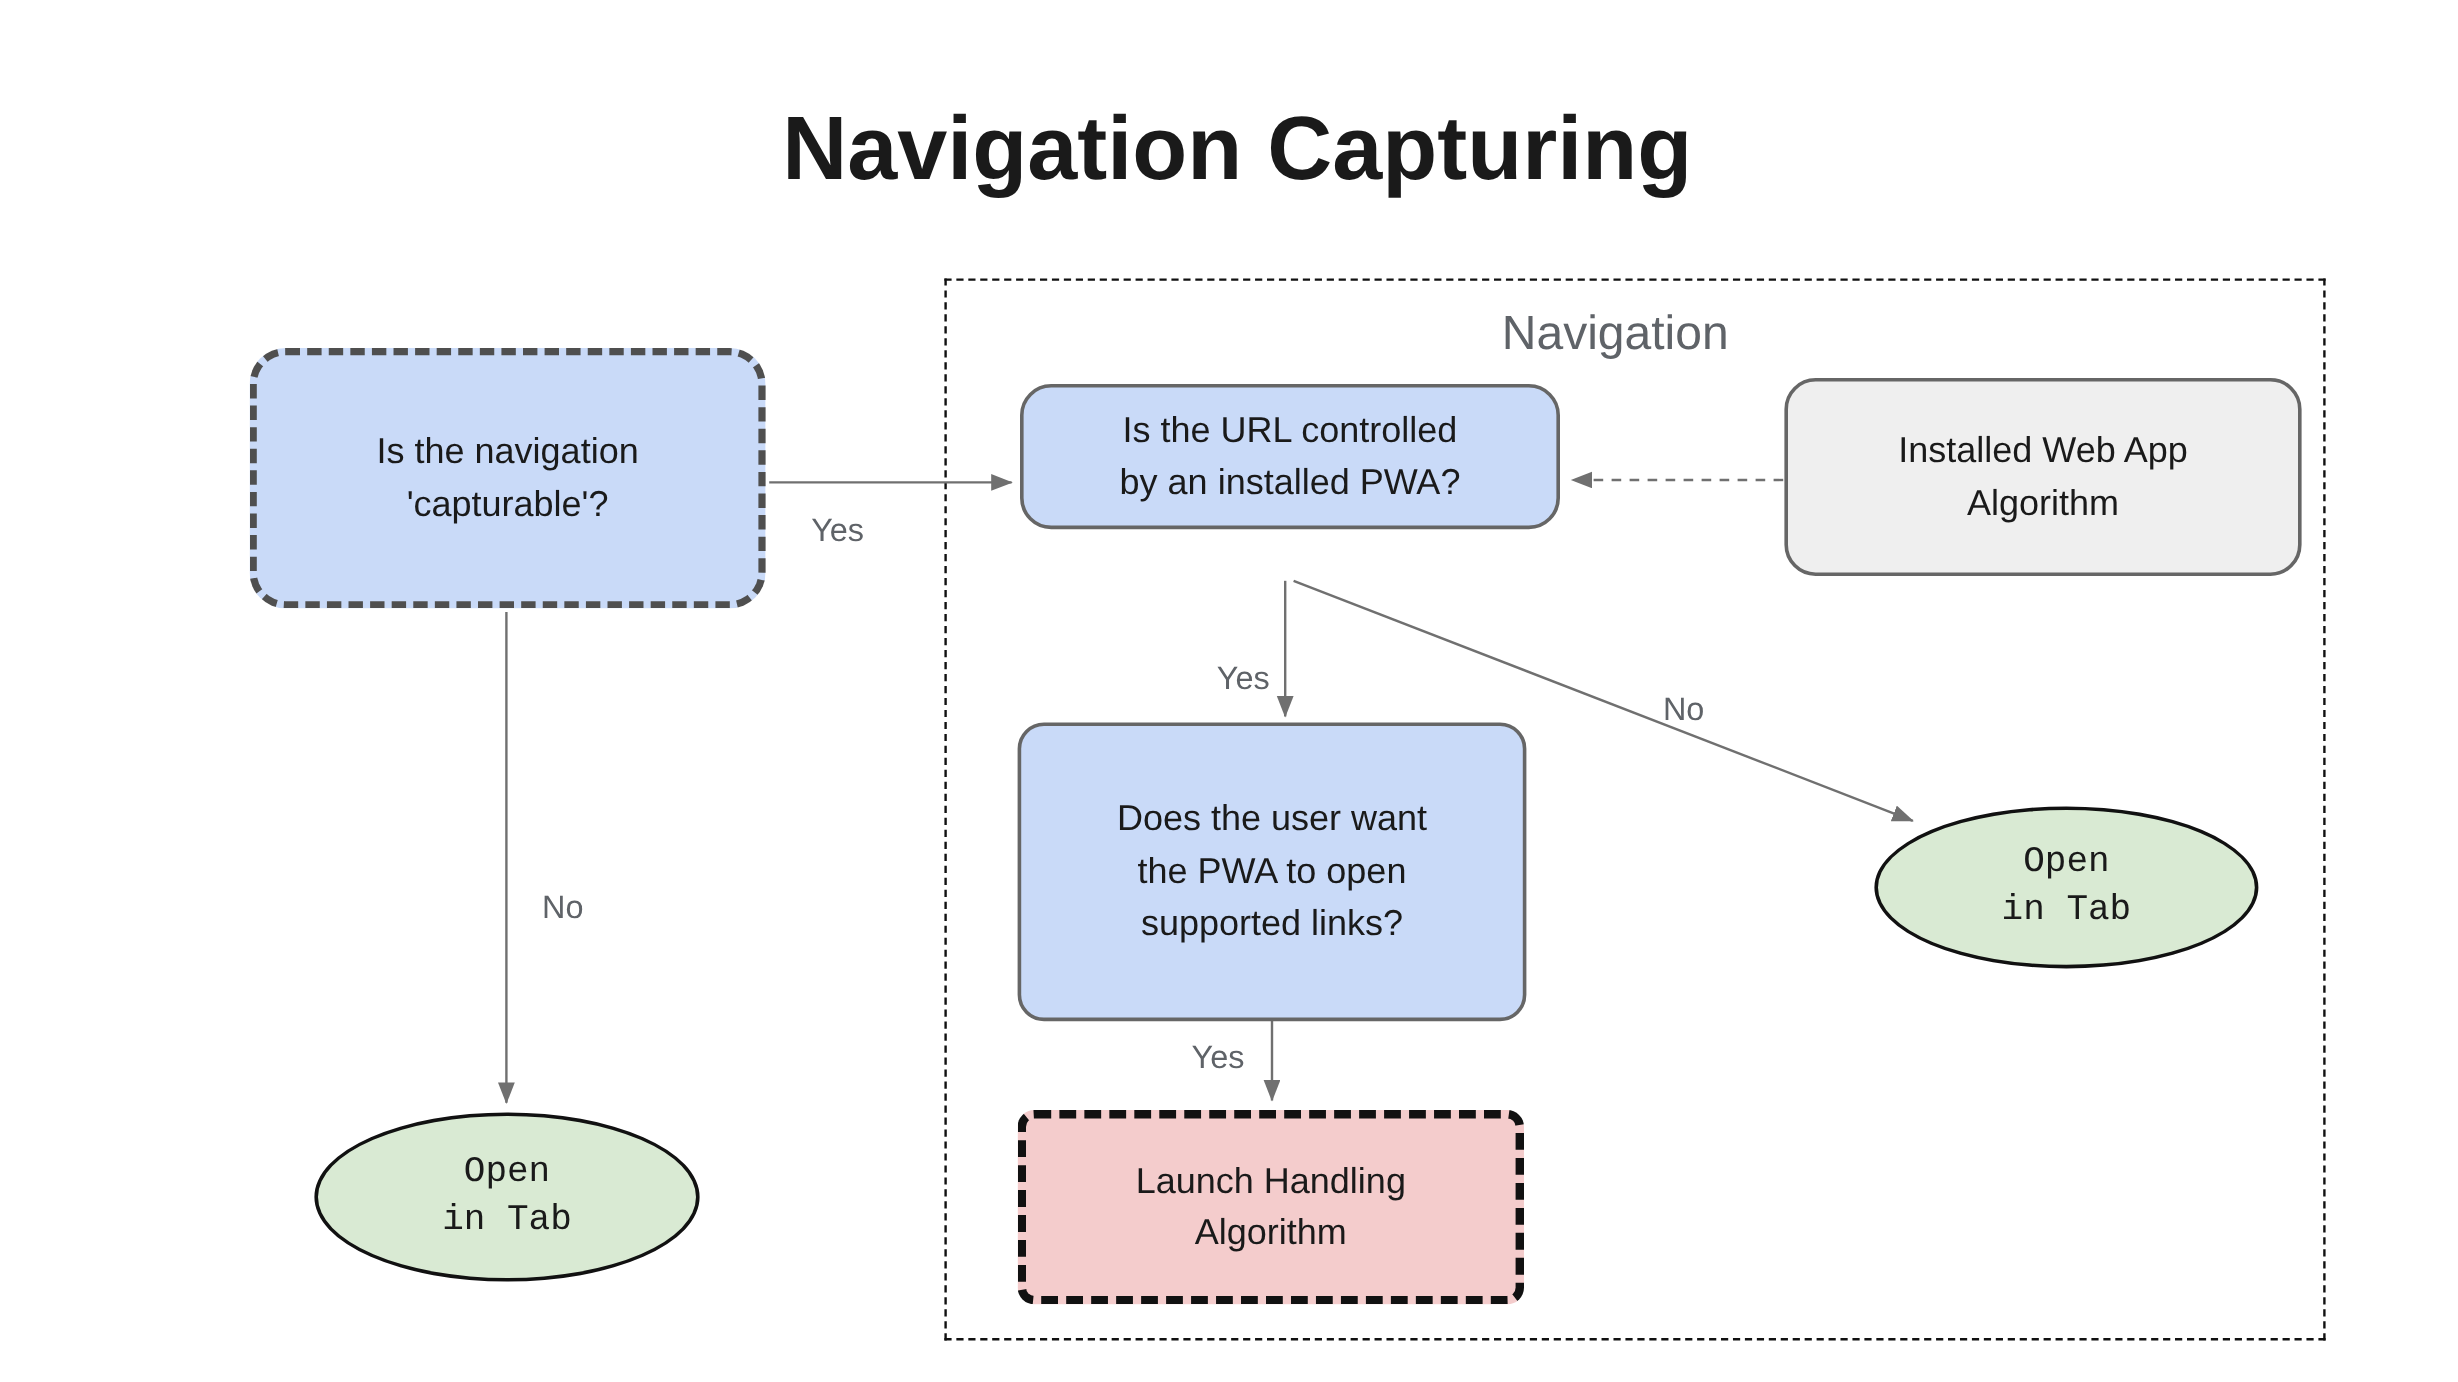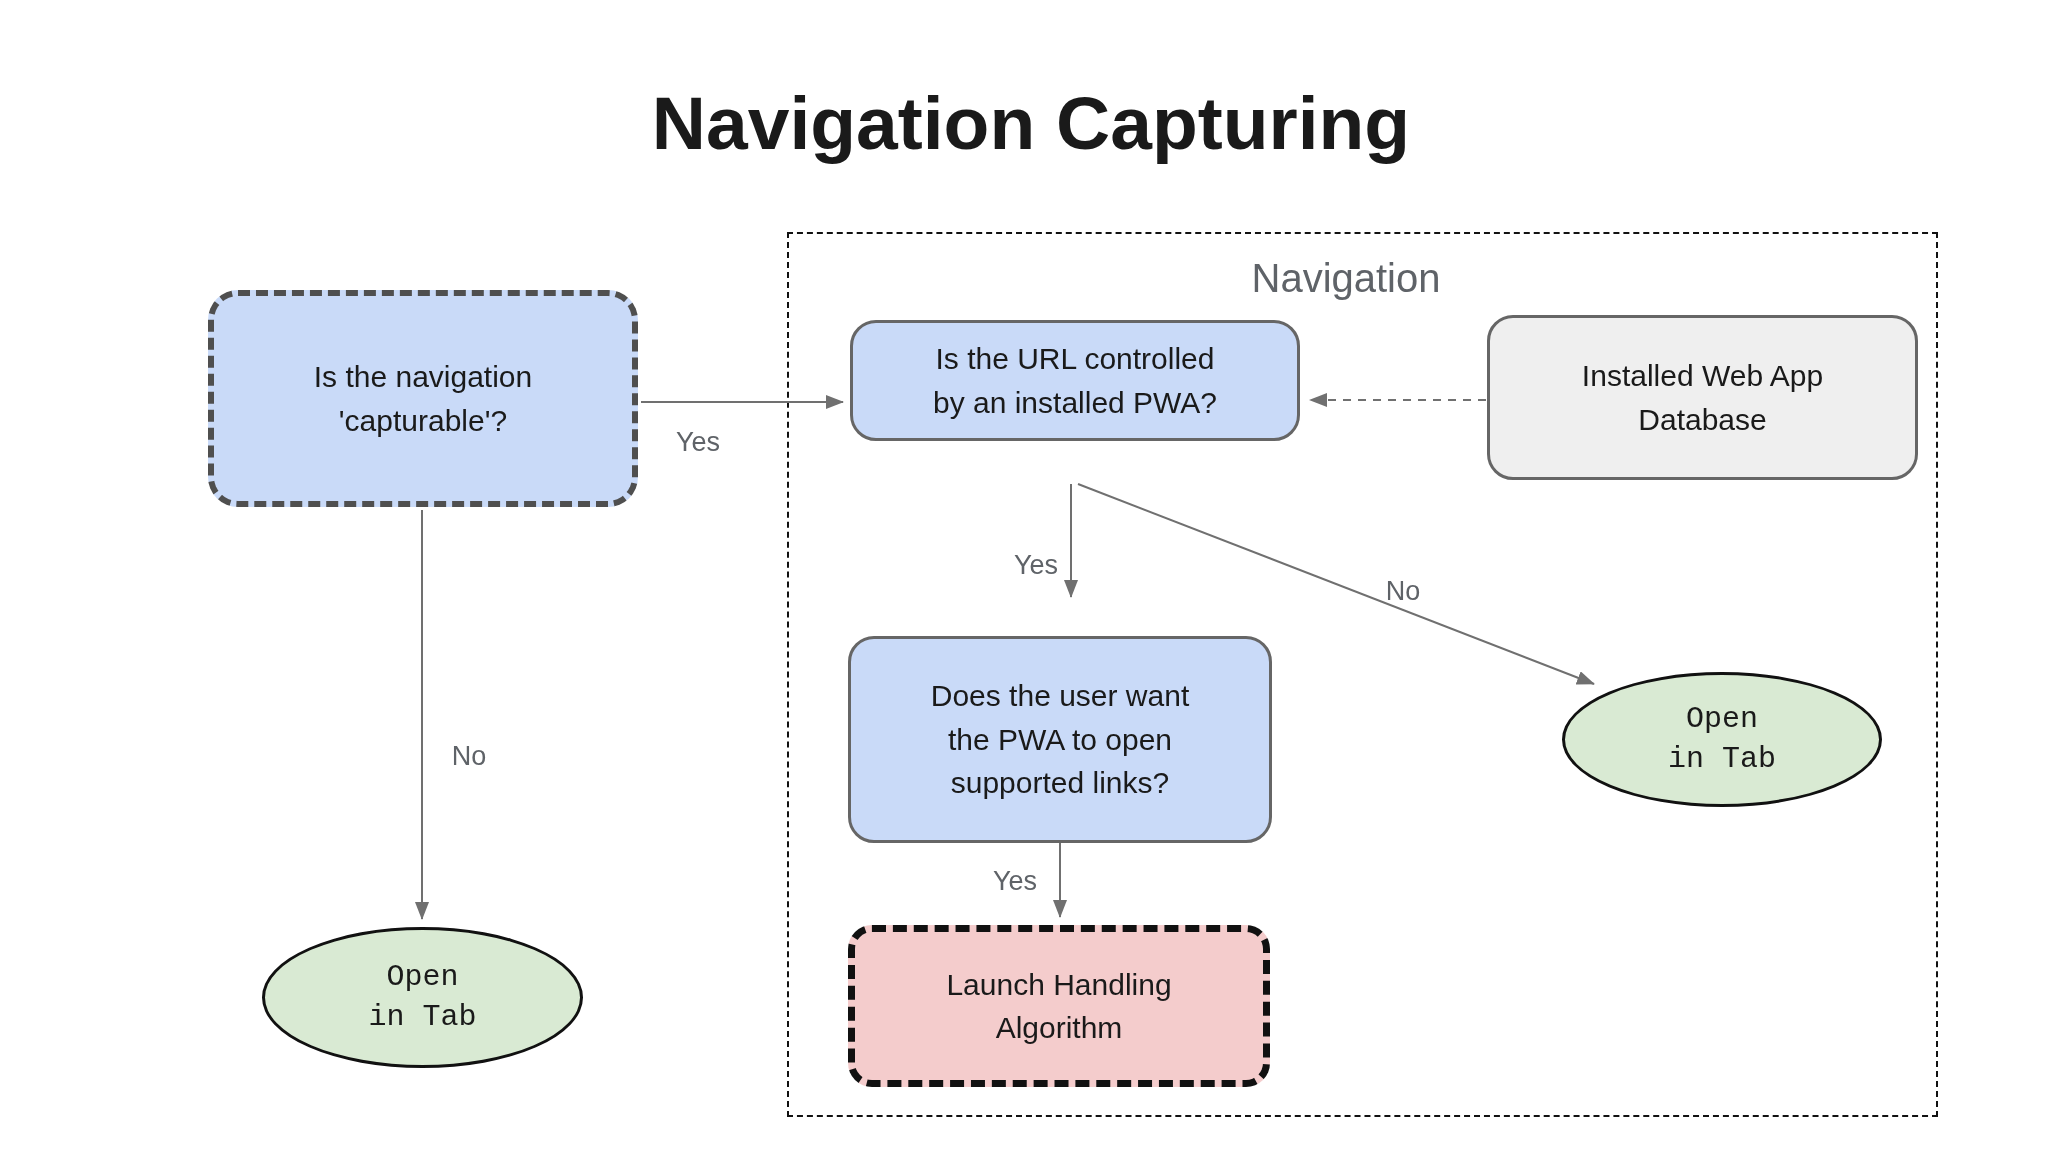--- a/index.html
+++ b/index.html
@@ -70,21 +70,21 @@
   .fill-blue  { background: var(--node-blue,  #c9daf8); }
   .fill-gray  { background: var(--node-gray,  #efefef); }
   .fill-pink  { background: var(--node-pink,  #f4cccc); }
   .fill-green { background: var(--node-green, #d9ead3); }
   .rect-dashed-dark {
     border: 6px dashed var(--stroke-dark, #4f4f4f);
     border-radius: 30px;
   }
   .rect-dashed-black {
     border: 7px dashed var(--stroke-black, #111);
-    border-radius: 24px;
+    border-radius: 14px;
   }
   .ellipse {
     border: 3px solid var(--stroke-black, #111);
     border-radius: 50%;
     font-family: Liberation Mono, monospace;
   }
   .edges {
     position: absolute;
     left: 0;
     top: 0;
@@ -135,24 +135,24 @@
 'capturable'?</span>
   </div>
 
   <div class="node rect-solid fill-blue" style="left:850px; top:320px; width:450px; height:121px;">
     <span class="node-text">Is the URL controlled
 by an installed PWA?</span>
   </div>
 
   <div class="node rect-solid fill-gray" style="left:1487px; top:315px; width:431px; height:165px;">
     <span class="node-text">Installed Web App
-Database</span>
+Algorithm</span>
   </div>
 
-  <div class="node rect-solid fill-blue" style="left:848px; top:636px; width:424px; height:207px;">
+  <div class="node rect-solid fill-blue" style="left:848px; top:602px; width:424px; height:249px;border-radius:22px;">
     <span class="node-text">Does the user want
 the PWA to open
 supported links?</span>
   </div>
 
   <div class="node rect-dashed-black fill-pink" style="left:848px; top:925px; width:422px; height:162px;">
     <span class="node-text">Launch Handling
 Algorithm</span>
   </div>
 

